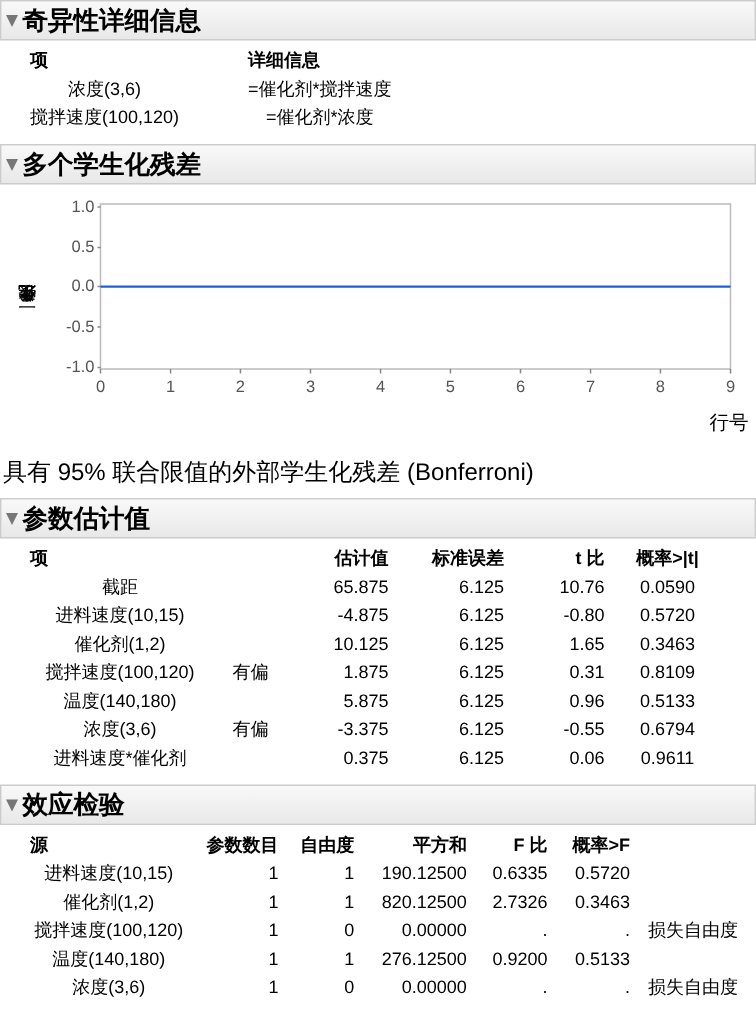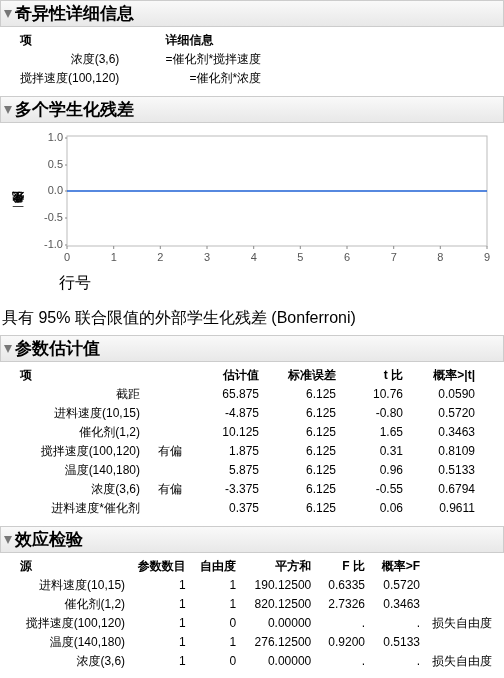--- a/index.html
+++ b/index.html
@@ -4,27 +4,27 @@
 <style>
   html,body{margin:0;padding:0;background:#fff;font-family:"Microsoft YaHei",Arial,sans-serif;font-size:12px;color:#000;width:504px}
   .section-header{display:flex;align-items:center;background:linear-gradient(#f9f9f9,#e8e8e8);border:1px solid #ccc;padding:1px 2px;font-weight:bold;font-size:17px}
   .section-header .disclosure{margin-right:2px}
   .disclosure svg{display:block}
   .inner{padding:4px 6px 8px 14px}
   table{border-collapse:collapse}
   td,th{padding:1px 6px;font-size:12px;line-height:17px;white-space:nowrap}
   .hdr{font-weight:bold;text-align:left}
   .num{text-align:right;font-variant-numeric:tabular-nums}
-  .lft{text-align:right}
+  .lft{text-align:center}
   .note{padding:6px 2px 6px 2px;font-size:16px}
   .chart-wrap{display:flex;align-items:center;padding:4px 0 0 4px}
   .ylab-vert{writing-mode:vertical-rl;transform:rotate(180deg);font-size:12px;margin-right:2px}
   .chart-area{flex:1}
   .chart-svg{display:block}
-  .xlab{text-align:left;font-size:16px;padding-top:2px;margin-left:30px}
+  .xlab{text-align:right;font-size:13px;padding-top:2px;margin-left:30px}
 </style>
 </head>
 <body>
 
 <div class="section-header">
   <span class="disclosure">
     <svg width="10" height="10">
         <polygon points="1,1 9,1 5,9" fill="#777"></polygon>
       </svg>
   </span>

